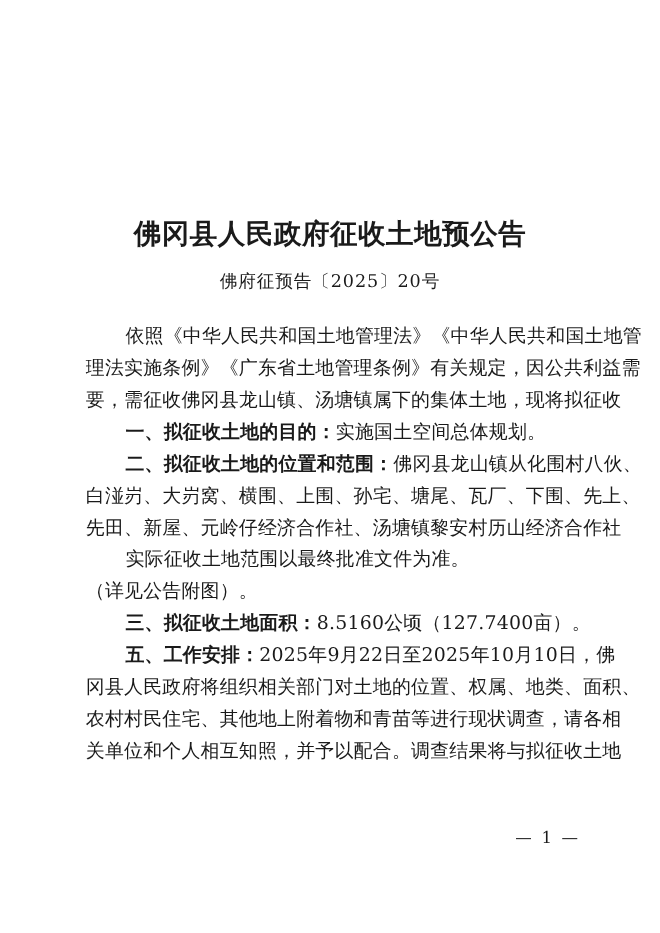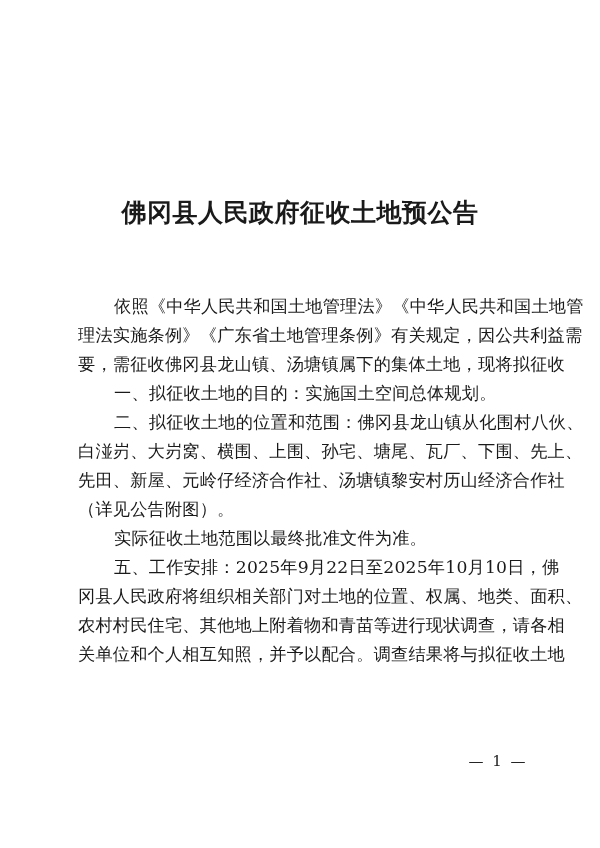--- a/index.html
+++ b/index.html
@@ -77,21 +77,21 @@
   
   .line.just {
     display: flex;
     justify-content: space-between;
   }
   .line.just > span {
     display: inline-block;
   }
 
   .bold {
-    font-weight: normal;
+    font-weight: bold;
   }
 
   
   .page-number {
     position: absolute;
     top: 752px;
     left: 0;
     width: 600px;
     text-align: center;
     font-size: 15px;
@@ -103,20 +103,21 @@
     left: 198px;
   }
 </style>
 </head>
 <body>
 
 <div class="page">
 
   <div class="doc-title">佛冈县人民政府征收土地预公告</div>
 
+  <div class="doc-number">佛府征预告〔2025〕20号</div>
 
   <div class="body-block" id="body-block">
       <div class="line indent just" style="text-indent: 0px; padding-left: 36px; width: 410px;">
         <span>依</span>
         <span>照</span>
         <span>《</span>
         <span>中</span>
         <span>华</span>
         <span>人</span>
         <span>民</span>
@@ -286,22 +287,23 @@
         <span>安</span>
         <span>村</span>
         <span>历</span>
         <span>山</span>
         <span>经</span>
         <span>济</span>
         <span>合</span>
         <span>作</span>
         <span>社</span>
       </div>
+      <div class="line indent"><span>实际征收土地范围以最终批准文件为准。</span></div>
       <div class="line"><span>（详见公告附图）。</span></div>
-      <div class="line indent"><span>实际征收土地范围以最终批准文件为准。</span></div>
+      <div class="line indent"><span class="bold">三、拟征收土地面积：</span><span>8.5160公顷（127.7400亩）。</span></div>
       <div class="line indent just" style="text-indent: 0px; padding-left: 36px; width: 410px;">
         <span class="bold">五</span>
         <span class="bold">、</span>
         <span class="bold">工</span>
         <span class="bold">作</span>
         <span class="bold">安</span>
         <span class="bold">排</span>
         <span class="bold">：</span>
         <span>2</span>
         <span>0</span>

